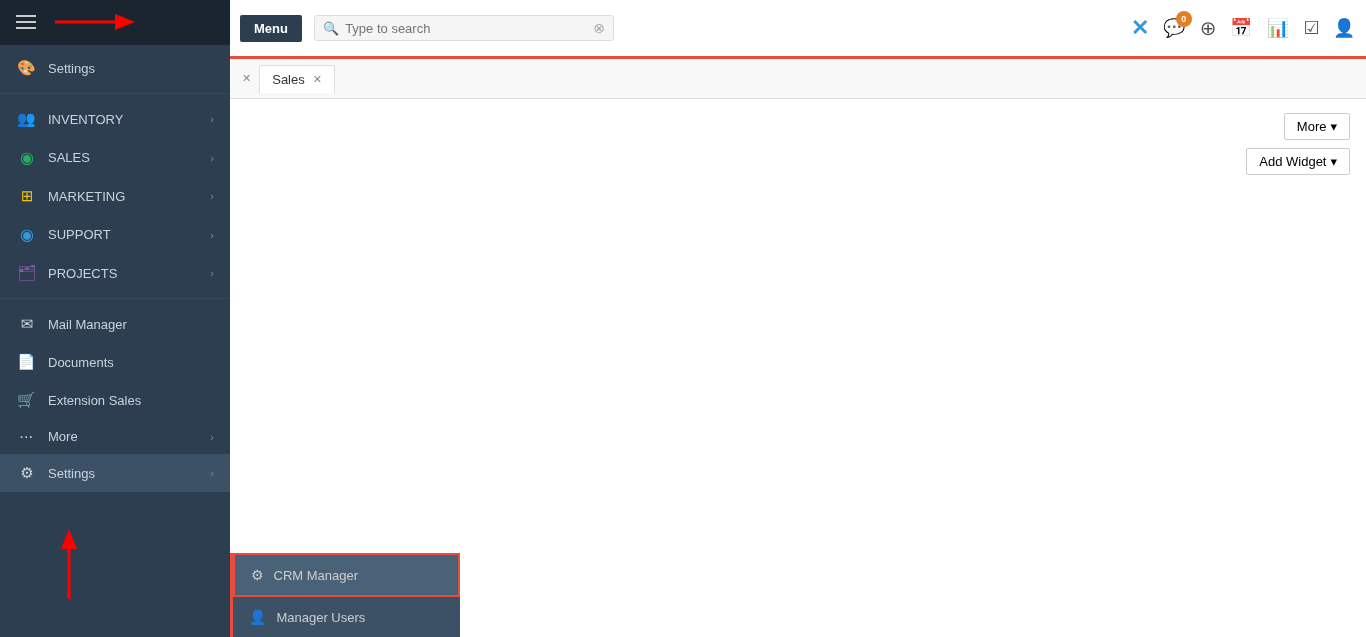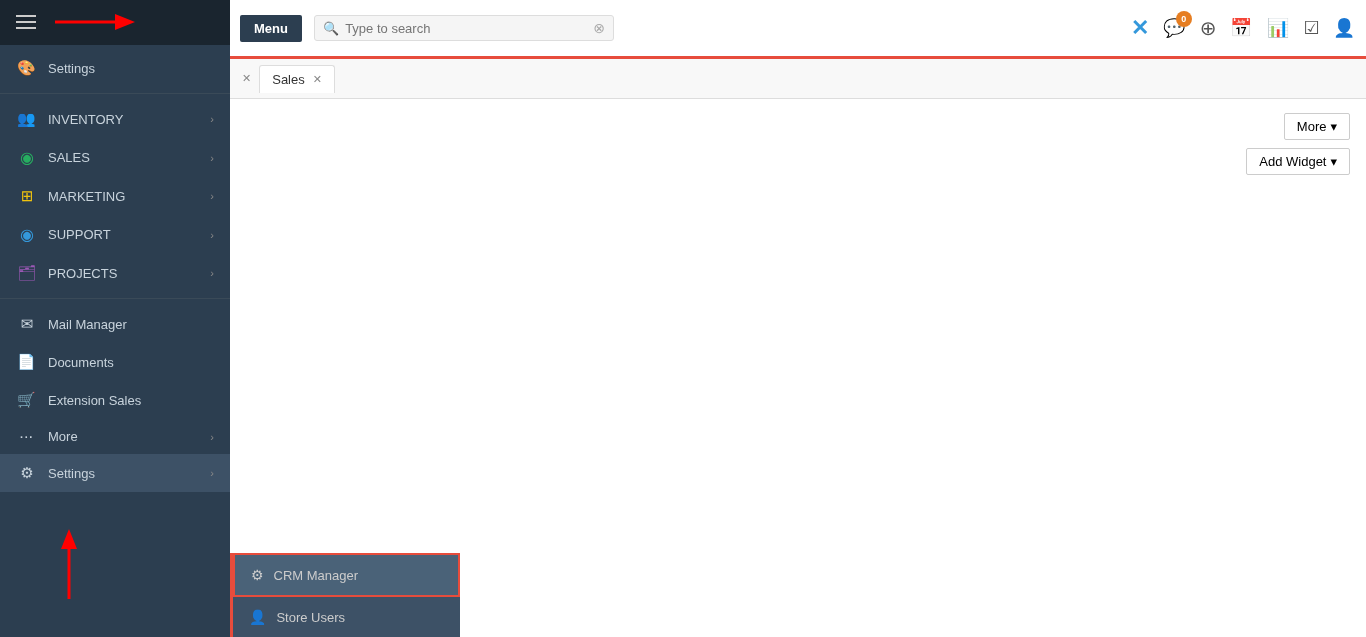--- a/index.html
+++ b/index.html
@@ -307,21 +307,21 @@
 
   </div>
 
   <div class="submenu-flyout">
     <div class="submenu-item highlighted">
       <span class="sub-icon">⚙</span>
       <span>CRM Manager</span>
     </div>
     <div class="submenu-item">
       <span class="sub-icon">👤</span>
-      <span>Store Users</span>
+      <span>Manager Users</span>
     </div>
   </div>
 
 </div>
 
 <div class="main-content">
 
   <div class="topbar">
     <button class="menu-btn">Menu</button>
     <div class="search-bar">

